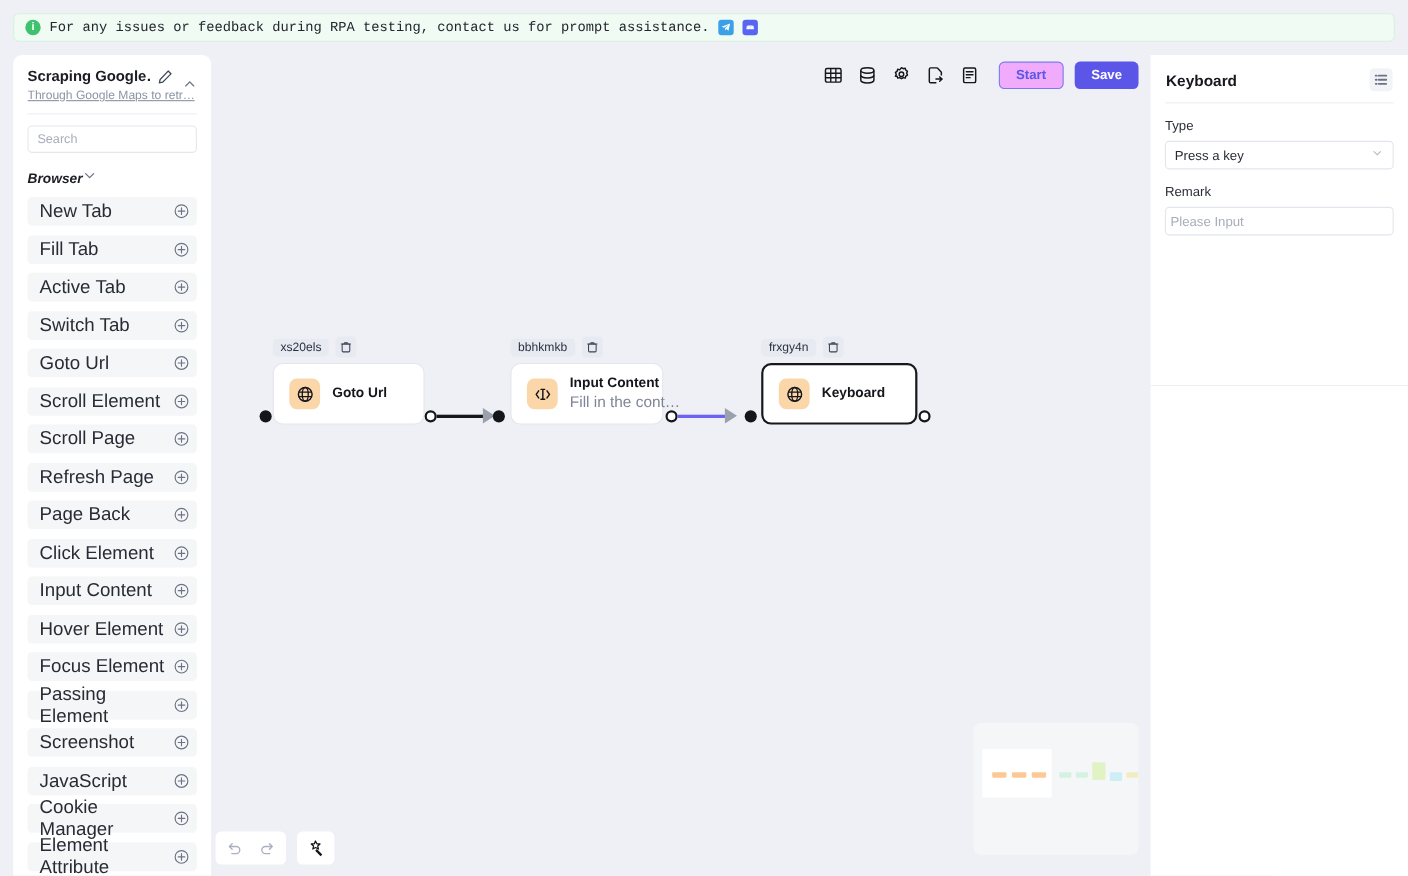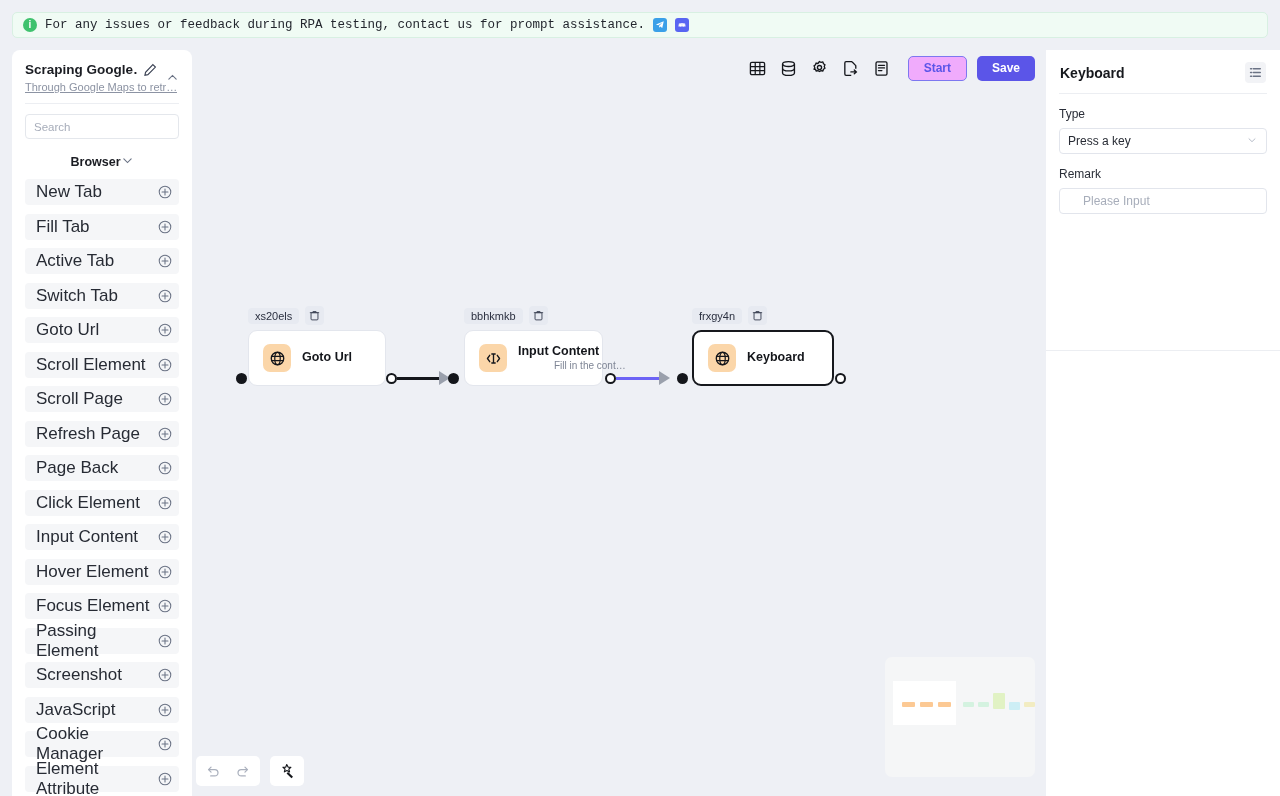--- a/index.html
+++ b/index.html
@@ -64,22 +64,23 @@
     margin: 10px 13px 0 13px;
     height: 25px; width: 154px;
     border: 1px solid #e4e7ec; border-radius: 4px;
     background: #fff; font-size: 11.5px; color: #262a33;
     padding: 0 8px;
     font-family: "Liberation Sans", sans-serif;
   }
   .sb-search::placeholder { color: #a7adba; }
   .sb-group {
     margin: 14px 13px 0 13px;
-    display: flex; align-items: center; justify-content: center;
+    display: flex; align-items: center; justify-content: flex-start;
     cursor: pointer;
+    font-style: italic;
   }
   .sb-group-label { font-size: 12.5px; font-weight: bold; color: #1b1d23; }
   .sb-list { margin: 8px 13px 0 13px; }
   .sb-item {
     height: 26px; margin-bottom: 8.5px;
     background: #f5f6f8; border-radius: 4px;
     display: flex; align-items: center; justify-content: space-between;
     padding: 0 7px 0 11px;
     cursor: pointer;
   }
@@ -145,21 +146,21 @@
   }
   .node.selected { border: 2px solid #16181d; }
   .node-icon {
     width: 28px; height: 28px; border-radius: 7px;
     background: #fbd6a9;
     display: flex; align-items: center; justify-content: center;
     flex: 0 0 auto;
   }
   .node-texts { display: flex; flex-direction: column; justify-content: center; }
   .node-title { font-size: 12.5px; font-weight: bold; color: #14161b; line-height: 1.25; }
-  .node-sub { font-size: 10px; color: #7e8595; line-height: 1.25; white-space: nowrap; margin-left: 36px; }
+  .node-sub { font-size: 14px; color: #7e8595; line-height: 1.25; white-space: nowrap; }
 
   .port {
     position: absolute; width: 11px; height: 11px; border-radius: 50%;
     cursor: pointer;
   }
   .port.filled { background: #14161b; }
   .port.hollow { background: #fff; border: 2.2px solid #14161b; }
 
   .edge { position: absolute; height: 3px; }
   .edge.dark { background: #14161b; }
@@ -223,21 +224,21 @@
   .field-label { font-size: 12px; color: #2a2e38; margin-bottom: 7px; }
   .select-box {
     height: 26px; border: 1px solid #e2e5ec; border-radius: 4px;
     display: flex; align-items: center; justify-content: space-between;
     padding: 0 8px; background: #fff; cursor: pointer;
   }
   .select-val { font-size: 12px; color: #272b34; }
   .text-input {
     height: 26px; width: 100%;
     border: 1px solid #e2e5ec; border-radius: 4px;
-    padding: 0 23px; font-size: 12px; color: #272b34;
+    padding: 0 4px; font-size: 12px; color: #272b34;
     background: #fff; font-family: "Liberation Sans", sans-serif;
   }
   .text-input::placeholder { color: #a7adba; }
   .rp-bottom-div { position: absolute; left: 0; right: 0; top: 300px; height: 1px; background: #eceef2; }
 </style>
 </head>
 <body>
 
 <div class="banner">
   <div class="banner-info">i</div>

